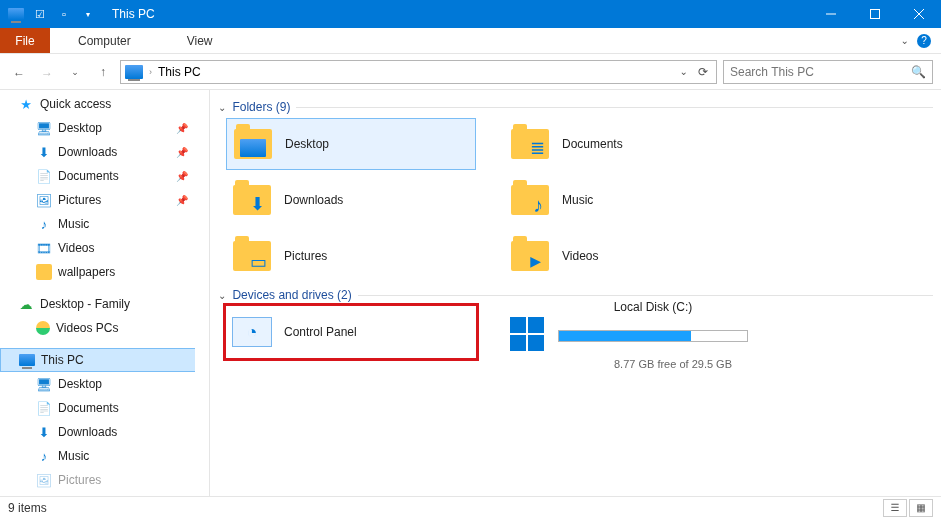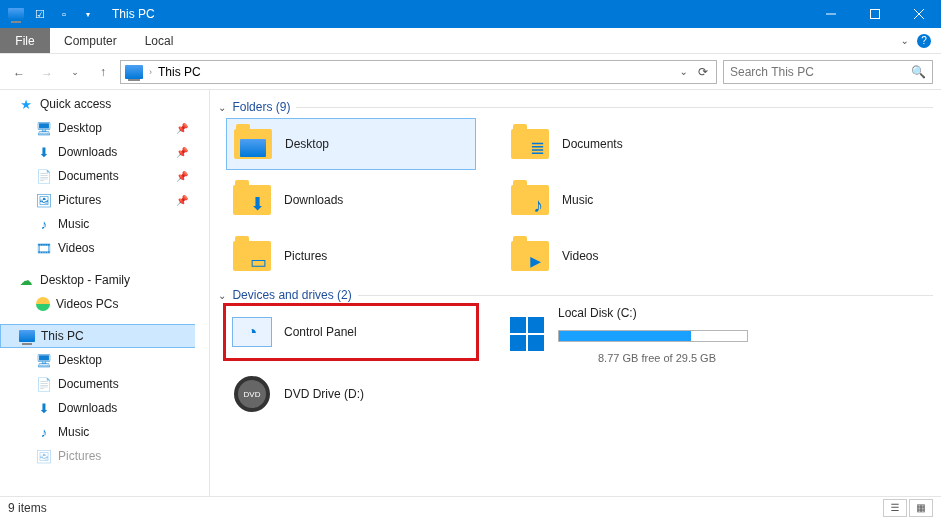--- a/index.html
+++ b/index.html
@@ -8,22 +8,22 @@
 
 .titlebar { height: 28px; background: #0078d7; color: #fff; display: flex; align-items: center; }
 .titlebar .sys-icons { display: flex; gap: 4px; padding: 0 6px; align-items: center; }
 .titlebar .sys-icon { width: 20px; height: 20px; display: flex; align-items: center; justify-content: center; font-size: 11px; color: #fff; }
 .titlebar .title-text { padding-left: 8px; font-size: 12px; }
 .titlebar .winbtns { margin-left: auto; display: flex; }
 .titlebar .winbtn { width: 44px; height: 28px; display: flex; align-items: center; justify-content: center; color: #fff; }
 
 
 .ribbon { height: 26px; background: #fff; border-bottom: 1px solid #e5e5e5; display: flex; align-items: stretch; }
-.ribbon .file-tab { width: 50px; background: #737373; color: #fff; display: flex; align-items: center; justify-content: center; font-size: 12px; }
-.ribbon .tab { padding: 0 14px; display: flex; align-items: center; font-size: 12px; color: #333; }
+.ribbon .file-tab { width: 50px; background: #c2410c; color: #fff; display: flex; align-items: center; justify-content: center; font-size: 12px; }
+.ribbon .tab { padding: 0 28px; display: flex; align-items: center; font-size: 12px; color: #333; }
 .ribbon .help { margin-left: auto; display: flex; align-items: center; gap: 8px; padding-right: 10px; color: #0078d7; font-size: 12px; }
 
 
 .navrow { height: 36px; display: flex; align-items: center; gap: 6px; padding: 0 8px; border-bottom: 1px solid #e5e5e5; }
 .navbtn { width: 22px; height: 22px; display: flex; align-items: center; justify-content: center; color: #555; }
 .navbtn.disabled { color: #bbb; }
 .addr { flex: 1; height: 24px; border: 1px solid #b5b5b5; display: flex; align-items: center; padding: 0 4px; gap: 6px; }
 .addr .pc-mini { width: 18px; height: 14px; background: linear-gradient(#4ea0f3,#0078d7); border-radius: 1px; position: relative; }
 .addr .pc-mini::after { content: ""; position: absolute; bottom: -2px; left: 3px; width: 12px; height: 2px; background: #888; }
 .addr input { border: none; outline: none; flex: 1; font-size: 12px; }
@@ -82,21 +82,21 @@
 .folder.docs::after { content: "≣"; position: absolute; right: 4px; bottom: 0; font-size: 18px; color: #0078d7; }
 .folder.down::after { content: "⬇"; position: absolute; right: 6px; bottom: 0; font-size: 18px; color: #0078d7; }
 .folder.music::after { content: "♪"; position: absolute; right: 6px; bottom: -2px; font-size: 20px; color: #0078d7; }
 .folder.pics::after { content: "▭"; position: absolute; right: 4px; bottom: -2px; font-size: 18px; color: #0078d7; }
 .folder.vids::after { content: "▶"; position: absolute; right: 8px; bottom: 2px; font-size: 14px; color: #0078d7; }
 
 .cp-icon { width: 40px; height: 30px; background: #e8f3ff; border: 1px solid #79b6ef; display: flex; align-items: center; justify-content: center; }
 .cp-icon::after { content: "◔"; font-size: 18px; color: #0078d7; }
 .win-icon { width: 36px; height: 36px; display: grid; grid-template-columns: 16px 16px; grid-template-rows: 16px 16px; gap: 2px; }
 .win-icon span { background: #0078d7; }
-.disk-col { display: flex; flex-direction: column; gap: 10px; }
+.disk-col { display: flex; flex-direction: column; gap: 16px; align-items: center; }
 .disk-bar { width: 190px; height: 12px; border: 1px solid #b5b5b5; position: relative; }
 .disk-bar .fill { position: absolute; left: 0; top: 0; bottom: 0; background: #1aa0ff; }
 .disk-sub { font-size: 11px; color: #666; margin-left: 40px; }
 .dvd-icon { width: 36px; height: 36px; border-radius: 50%; border: 4px solid #333; display: flex; align-items: center; justify-content: center; font-size: 8px; color: #fff; background: #666; }
 
 
 .status { height: 22px; border-top: 1px solid #e5e5e5; display: flex; align-items: center; padding: 0 8px; font-size: 12px; color: #333; }
 .status .viewbtns { margin-left: auto; display: flex; gap: 2px; }
 .viewbtn { width: 24px; height: 18px; border: 1px solid #ccc; display: flex; align-items: center; justify-content: center; font-size: 10px; color: #555; }
 </style>
@@ -129,21 +129,21 @@
           <line x1="0" y1="0" x2="10" y2="10" stroke="#fff"></line>
           <line x1="10" y1="0" x2="0" y2="10" stroke="#fff"></line>
         </svg>
     </div>
   </div>
 </div>
 
 <div class="ribbon">
   <div class="file-tab">File</div>
   <div class="tab">Computer</div>
-  <div class="tab">Local</div>
+  <div class="tab">View</div>
   <div class="help">
     <span style="color:#555;font-size:10px">⌄</span>
     <span style="background:#0078d7;color:#fff;border-radius:50%;width:14px;height:14px;display:inline-flex;align-items:center;justify-content:center;font-size:10px">?</span>
   </div>
 </div>
 
 <div class="navrow">
   <div class="navbtn">←</div>
   <div class="navbtn disabled">→</div>
   <div class="navbtn" style="font-size:9px">⌄</div>
@@ -189,20 +189,24 @@
       <span class="pin">📌</span>
     </div>
     <div class="side-item sub">
       <span class="icon i-music">♪</span>
       <span>Music</span>
     </div>
     <div class="side-item sub">
       <span class="icon i-vid">🎞</span>
       <span>Videos</span>
     </div>
+    <div class="side-item sub">
+      <span class="icon i-wall"></span>
+      <span>wallpapers</span>
+    </div>
     <div class="side-group-gap"></div>
     <div class="side-item">
       <span class="icon i-cloud">☁</span>
       <span>Desktop - Family</span>
     </div>
     <div class="side-item sub">
       <span class="icon i-between"></span>
       <span>Videos PCs</span>
     </div>
     <div class="side-group-gap"></div>
@@ -307,26 +311,20 @@
             </div>
           </div>
         <div class="disk-col">
           <span class="lbl">Local Disk (C:)</span>
           <div class="disk-bar">
               <div class="fill" style="width:70%"></div>
             </div>
           <span class="disk-sub">8.77 GB free of 29.5 GB</span>
         </div>
       </div>
-      <div class="tile">
-        <div class="big-icon">
-            <div class="dvd-icon">DVD</div>
-          </div>
-        <span class="lbl">DVD Drive (D:)</span>
-      </div>
     </div>
 
   </div>
 </div>
 
 <div class="status">
   <span>9 items</span>
   <div class="viewbtns">
     <div class="viewbtn">☰</div>
     <div class="viewbtn">▦</div>

